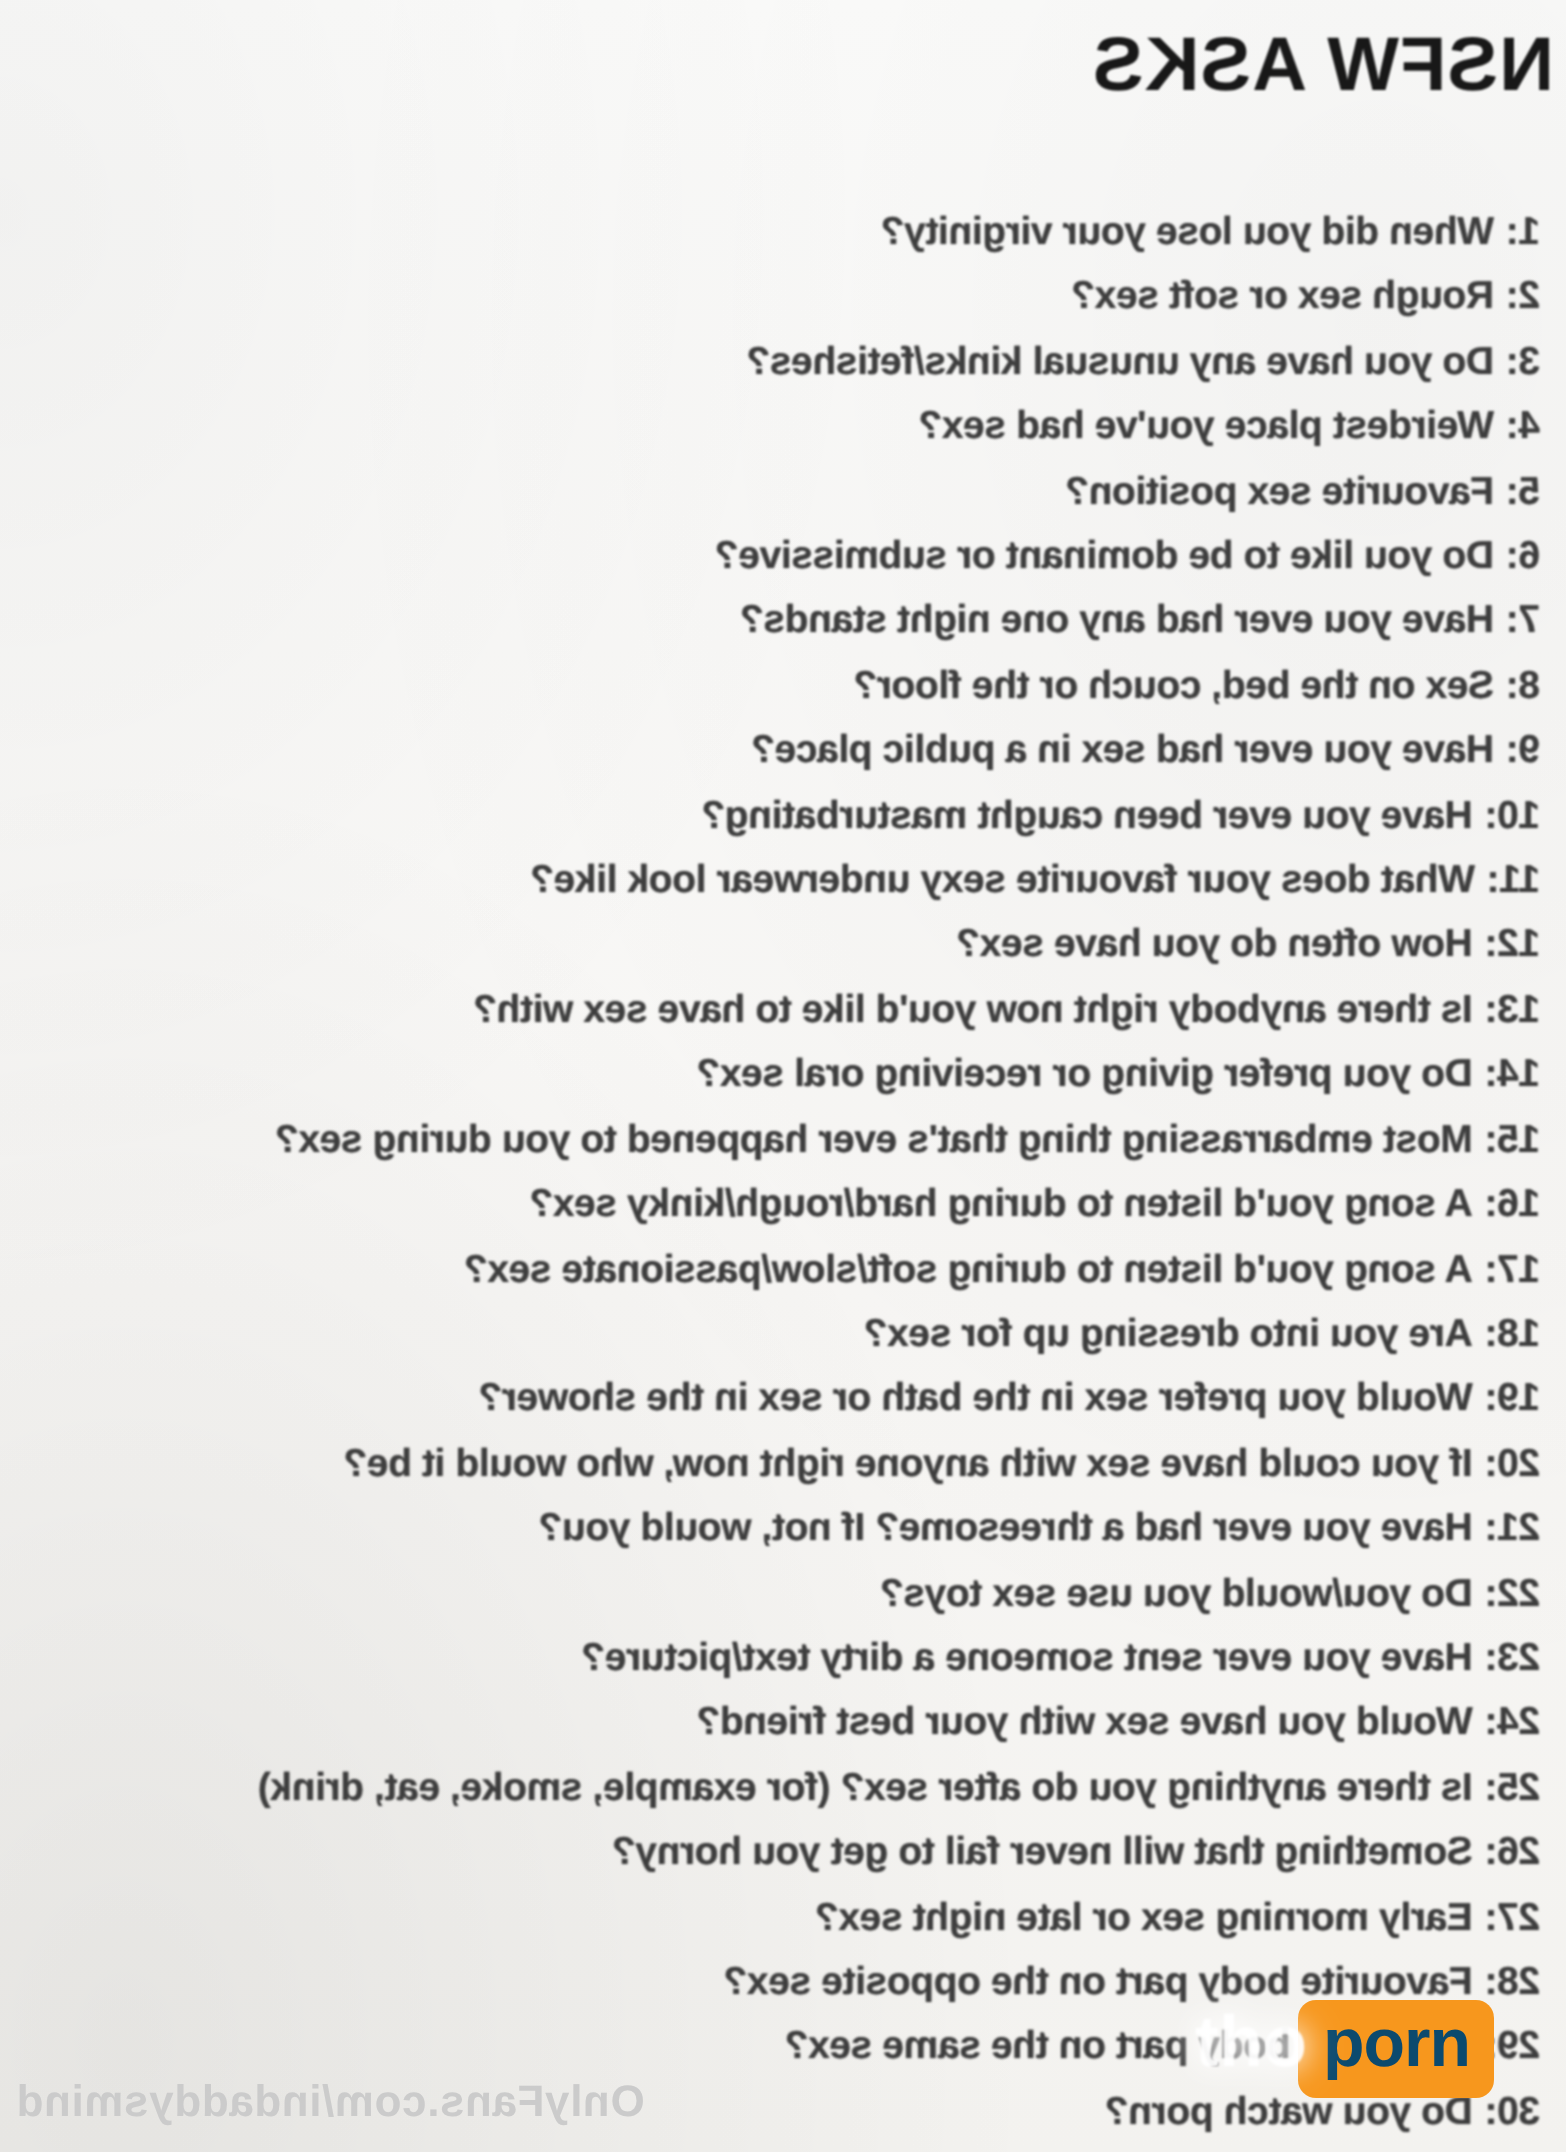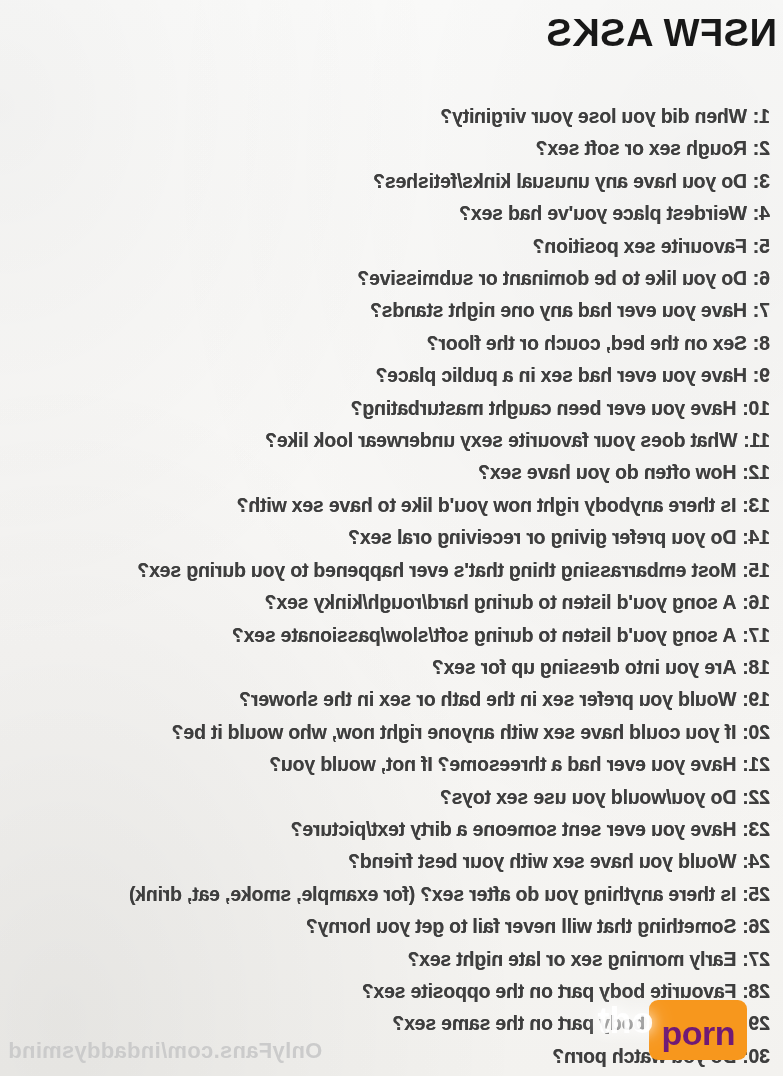--- a/index.html
+++ b/index.html
@@ -45,23 +45,23 @@
     display:flex;align-items:flex-start;
   }
   .logo-white{
     color:rgba(255,255,255,0.92);
     font-size:36px;font-weight:bold;
     margin-right:-4px;z-index:1;
     text-shadow:0 0 12px rgba(255,255,255,0.95),0 0 22px rgba(255,255,255,0.8);
     filter:blur(0.6px);
   }
   .logo-box{
-    background:#f7971d;color:#701a75;
+    background:#f7971d;color:#0c4a6e;
     font-size:34px;font-weight:bold;
-    padding:14px 12px 7px 12px;border-radius:9px;
+    padding:3px 12px 7px 12px;border-radius:9px;
     letter-spacing:-0.5px;
   }
 </style>
 </head>
 <body>
 
 <div class="photo">
 
   <div class="flipped">
     <div class="title">NSFW ASKS</div>

